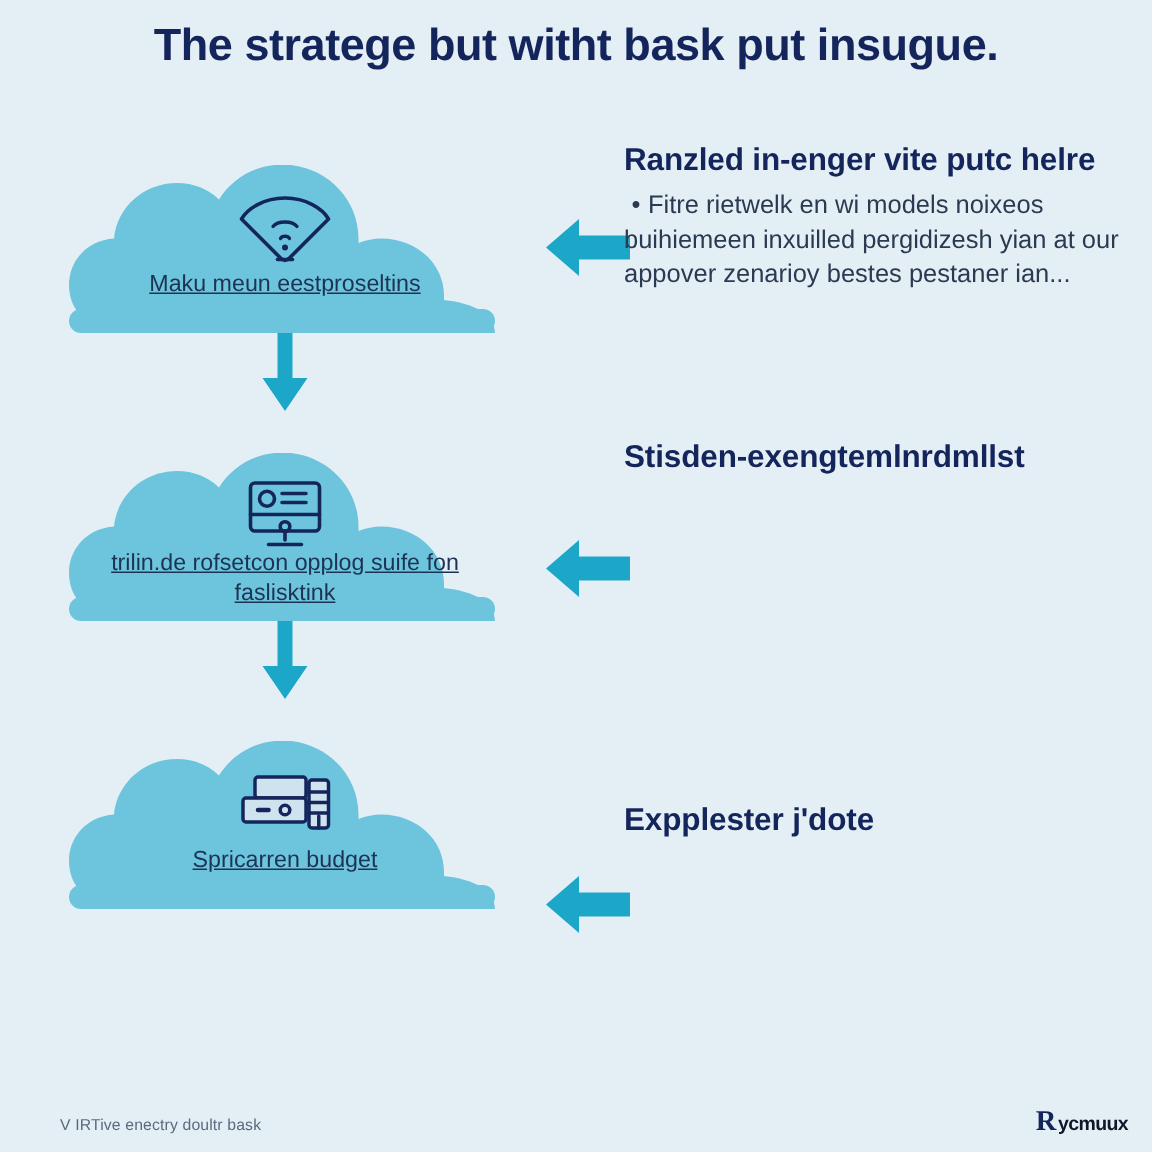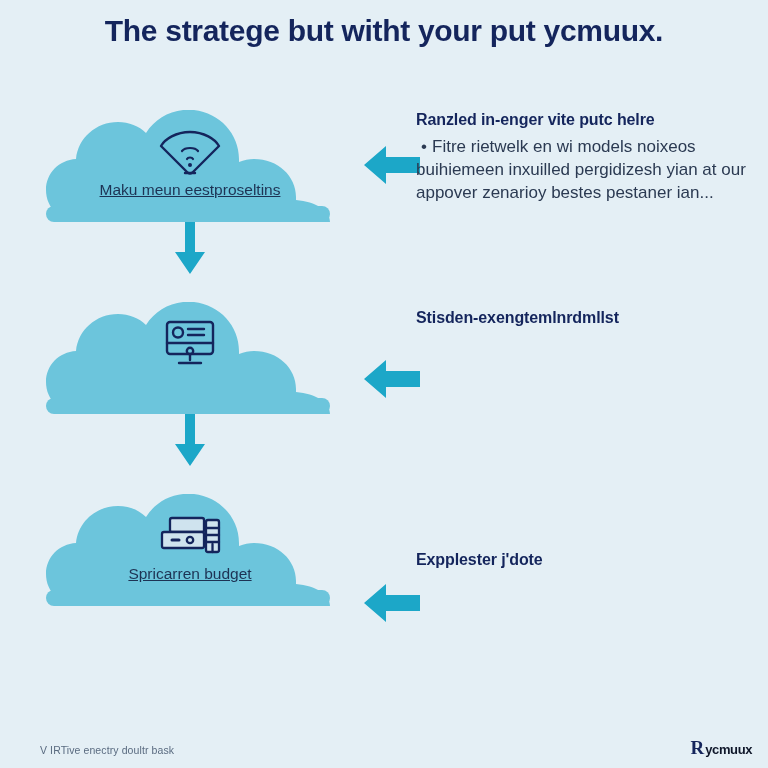--- a/index.html
+++ b/index.html
@@ -126,25 +126,25 @@
   .text-block {
     position: absolute;
     left: 416px;
     width: 330px;
   }
   .text-block.tb-1 { top: 94px; }
   .text-block.tb-2 { top: 292px; }
   .text-block.tb-3 { top: 534px; }
 
   .block-heading {
-    font-size: 16px;
+    font-size: 21px;
     font-weight: bold;
     color: #14255c;
     line-height: 1.2;
-    margin: 16px 0 6px 0;
+    margin: 0 0 6px 0;
     letter-spacing: -0.1px;
   }
 
   .block-body {
     font-size: 17px;
     line-height: 1.36;
     color: #2b3a52;
     margin: 0;
     padding: 0;
     list-style: none;
@@ -195,21 +195,21 @@
     letter-spacing: -0.4px;
     line-height: 1;
   }
 </style>
 </head>
 <body>
 
 <div id="infographic">
 
   <div class="title-bar">
-    <span class="title-text">The stratege but witht your put ycmuux.</span>
+    <span class="title-text">The stratege but witht bask put insugue.</span>
   </div>
 
   <div class="flow-column">
 
     <div class="flow-step step-1">
       <div class="cloud">
         <svg class="cloud-svg" viewBox="0 0 300 118" preserveAspectRatio="none">
           <path d="M46 112
                    C20 112 6 98 6 80
                    C6 63 19 50 36 49
@@ -262,20 +262,21 @@
         <div class="cloud-icon">
           <svg viewBox="0 0 72 52" fill="none" stroke="#14255c" stroke-width="2.4" stroke-linecap="round" stroke-linejoin="round">
             <rect x="13" y="4" width="46" height="32" rx="3"></rect>
             <path d="M13 25 L59 25"></path>
             <circle cx="24" cy="14.5" r="5"></circle>
             <path d="M34 11 L50 11 M34 17 L50 17"></path>
             <circle cx="36" cy="33" r="3.2"></circle>
             <path d="M36 36 L36 42 M25 45 L47 45"></path>
           </svg>
         </div>
+        <div class="cloud-label two-line">trilin.de rofsetcon opplog suife fon faslisktink</div>
       </div>
       <div class="down-arrow">
         <svg viewBox="0 0 34 54">
           <path d="M12 0 L22 0 L22 30 L32 30 L17 52 L2 30 L12 30 Z" fill="#1ca7c8"></path>
         </svg>
       </div>
     </div>
 
     <div class="flow-step step-3">
       <div class="cloud">

